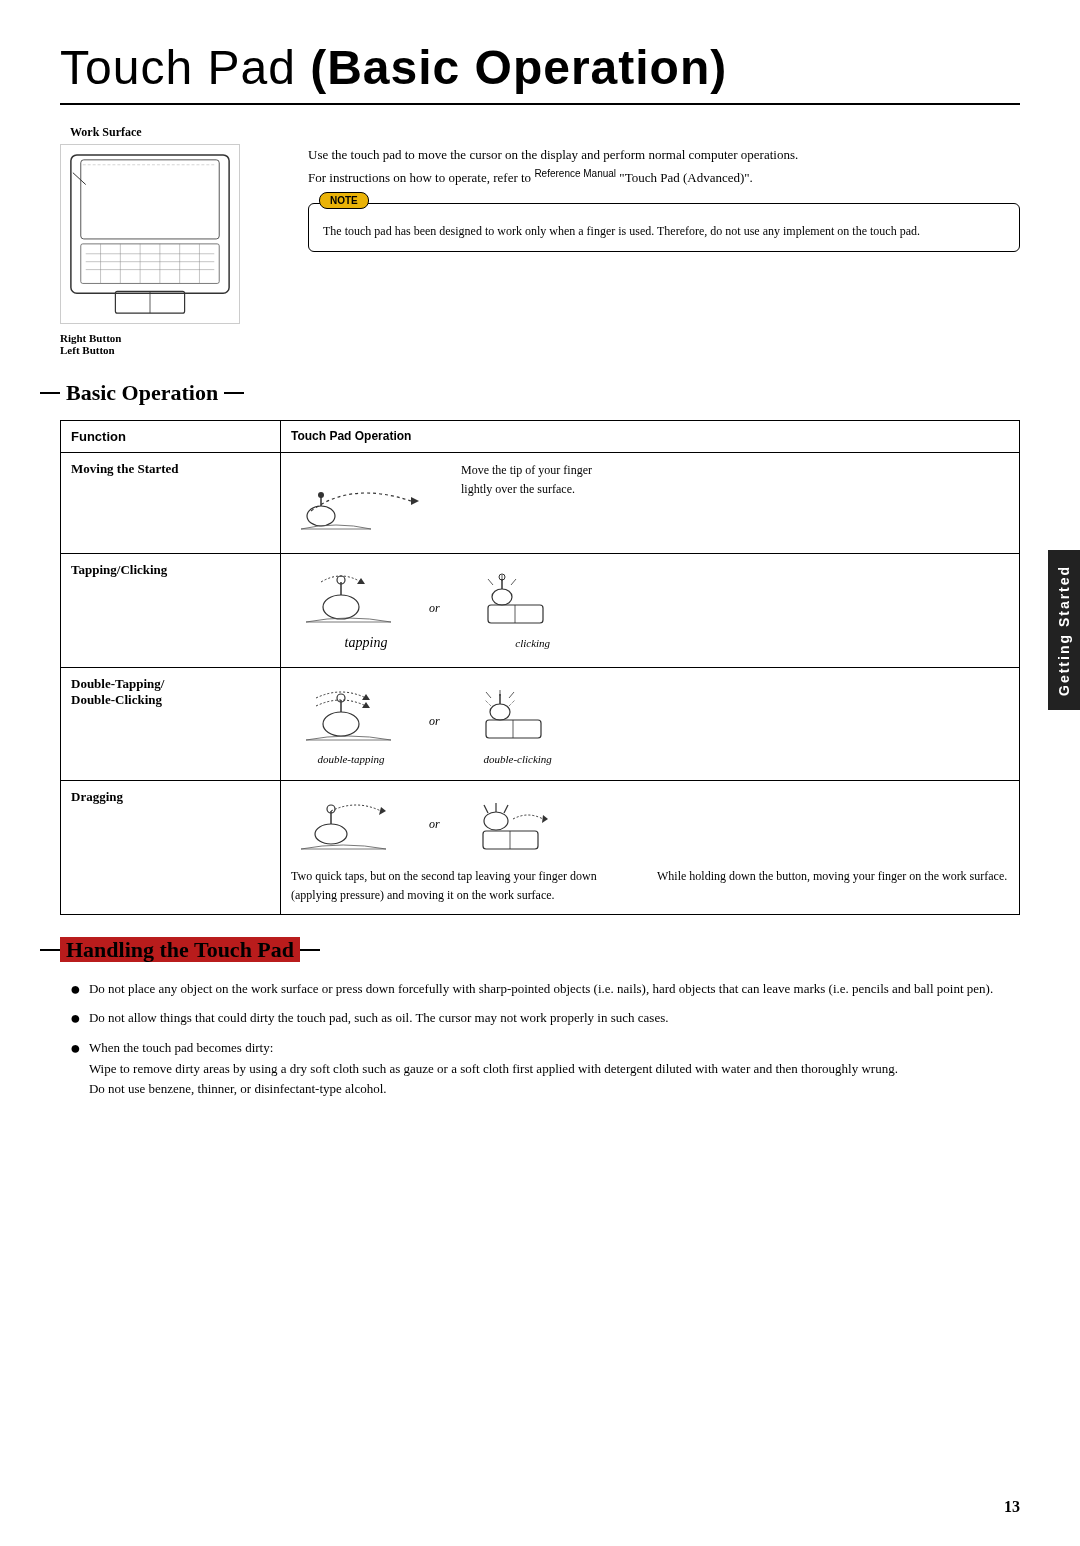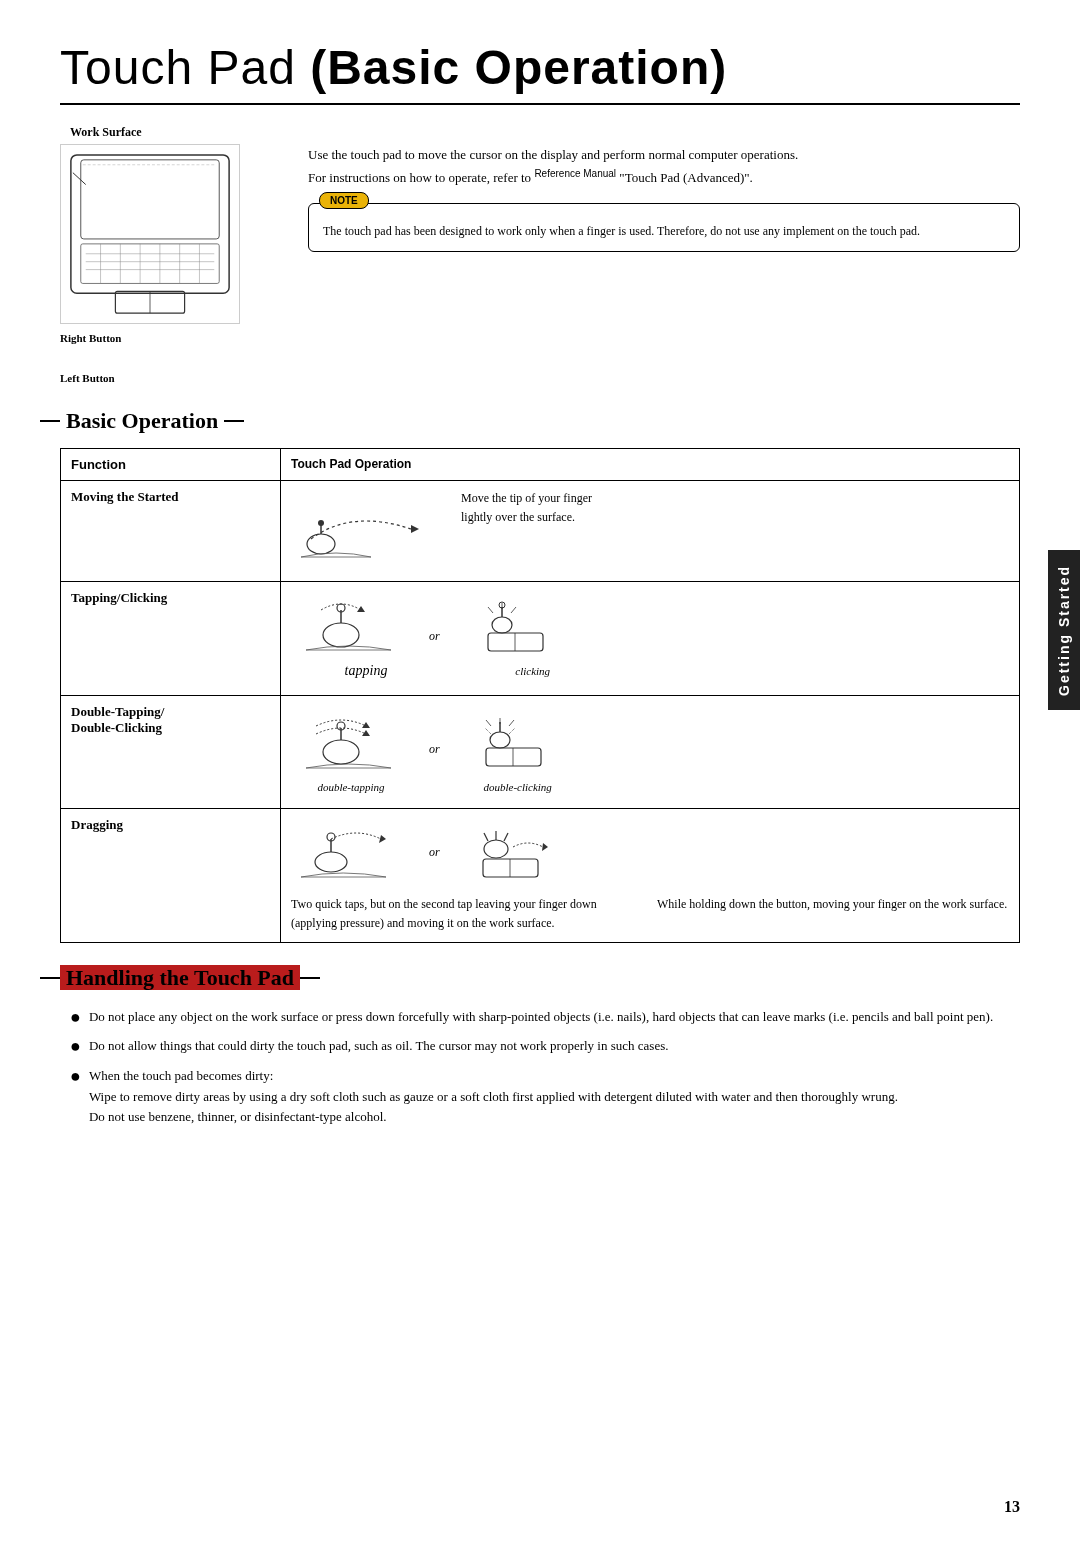--- a/index.html
+++ b/index.html
@@ -290,21 +290,21 @@
 
         <line x1="90" y1="148" x2="90" y2="170" stroke="#333" stroke-width="0.8"></line>
 
         <line x1="12" y1="28" x2="25" y2="40" stroke="#333" stroke-width="1"></line>
 
         <line x1="22" y1="20" x2="155" y2="20" stroke="#aaa" stroke-width="0.5" stroke-dasharray="3,2"></line>
       </svg>
     </div>
     <div class="button-labels">
       <div style="font-size:11px; font-weight:bold;">Right Button</div>
-      <div style="font-size:11px; font-weight:bold;margin-top:28px;">Left Button</div>
+      <div style="font-size:11px; font-weight:bold;">Left Button</div>
     </div>
   </div>
 
   <div class="right-panel">
     <p class="intro-text">
       <span>Use the touch pad to move the cursor on the display and perform normal computer operations.</span><br>
       <span>For instructions on how to operate, refer to</span>
       <span class="ref-text">Reference Manual</span>
       <span>"Touch Pad (Advanced)".</span>
     </p>

